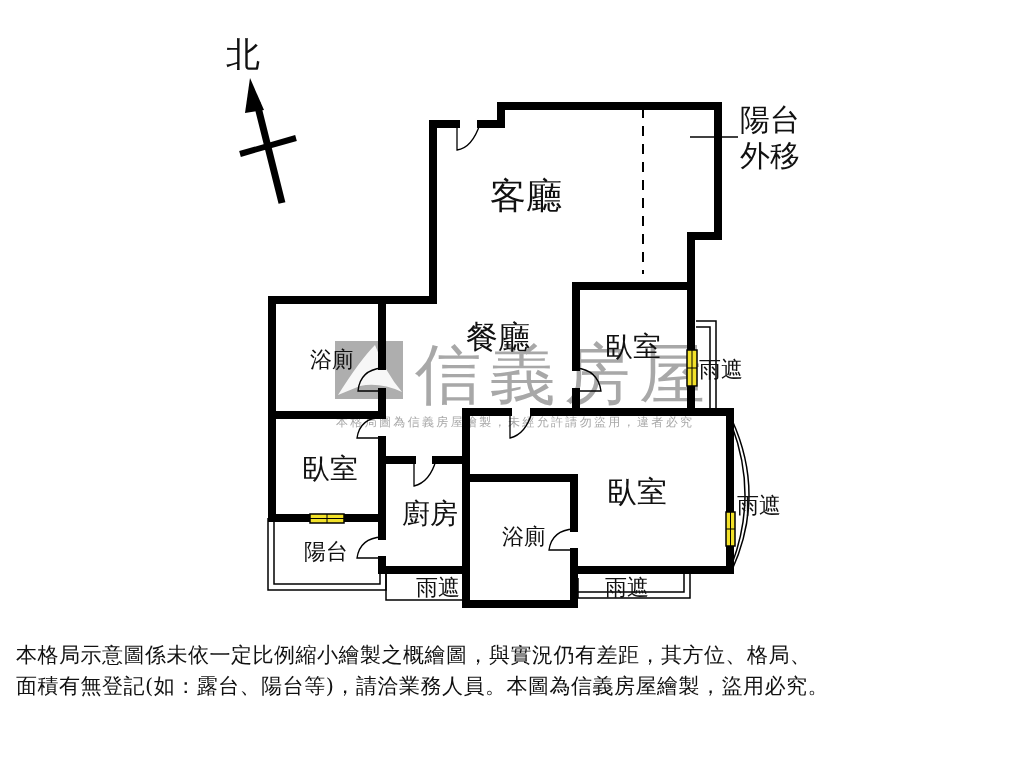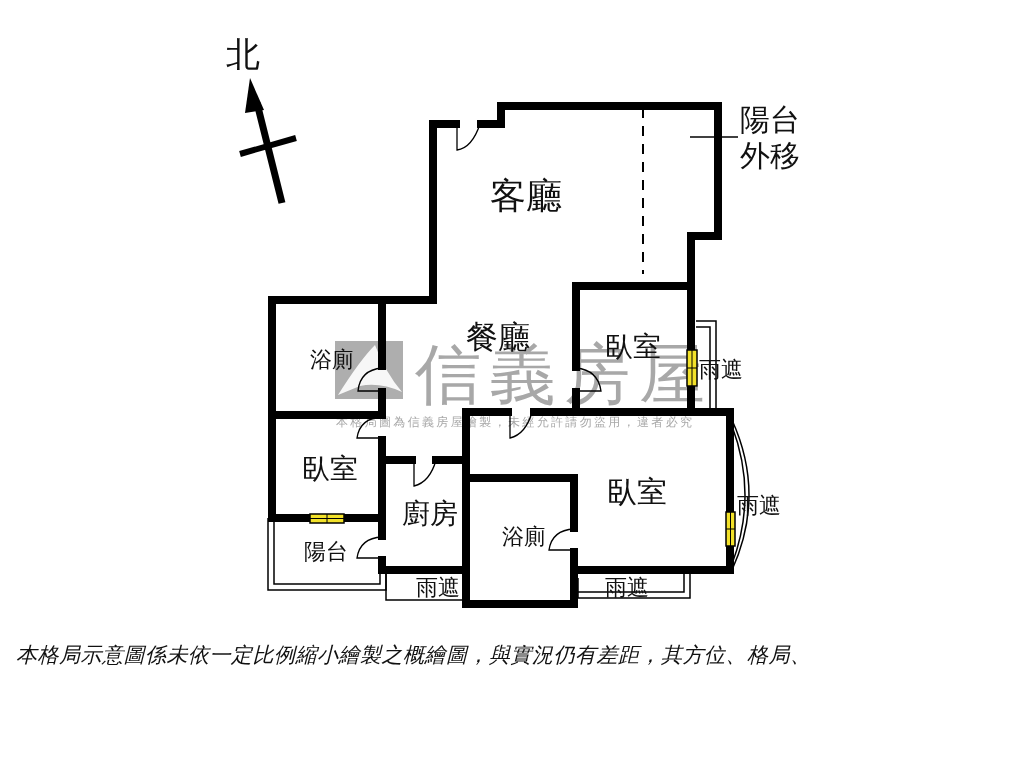--- a/index.html
+++ b/index.html
@@ -2,21 +2,21 @@
 <html><head>
 <meta charset="utf-8">
 <style>
   html, body { margin:0; padding:0; background:#ffffff; }
   body { width:1024px; height:768px; position:relative; overflow:hidden; font-family:"DejaVu Serif", "Liberation Serif", serif; }
   #plan { position:absolute; left:0; top:0; width:1024px; height:640px; }
   .room-label { font-family:"DejaVu Serif","Liberation Serif",serif; fill:#111; }
   .wm-text { font-family:"DejaVu Sans","Liberation Sans",sans-serif; fill:#9a9a9a; opacity:0.85; }
   .wm-small { font-family:"DejaVu Sans","Liberation Sans",sans-serif; fill:#a8a8a8; }
   #disclaimer { position:absolute; left:16px; top:640px; width:1000px; font-family:"DejaVu Serif","Liberation Serif",serif; font-size:21px; line-height:31px; color:#111; letter-spacing:0.5px; }
-  #disclaimer div { white-space:nowrap;font-style:italic; }
+  #disclaimer div { white-space:nowrap; }
 </style>
 </head>
 <body>
 
 <svg id="plan" viewBox="0 0 1024 640" xmlns="http://www.w3.org/2000/svg">
 
   <g>
     <line x1="282" y1="203" x2="257" y2="103" stroke="#000" stroke-width="7"></line>
     <polygon points="250,78 264,110 245,113" fill="#000"></polygon>
     <line x1="240" y1="154" x2="296" y2="138" stroke="#000" stroke-width="6"></line>
@@ -125,13 +125,14 @@
   <text x="740" y="130" font-size="30" class="room-label">陽台</text>
   <text x="740" y="166" font-size="30" class="room-label">外移</text>
   <text x="699" y="377" font-size="22" class="room-label">雨遮</text>
   <text x="737" y="513" font-size="22" class="room-label">雨遮</text>
   <text x="416" y="595" font-size="22" class="room-label">雨遮</text>
   <text x="605" y="595" font-size="22" class="room-label">雨遮</text>
 </svg>
 
 <div id="disclaimer">
   <div>本格局示意圖係未依一定比例縮小繪製之概繪圖，與實況仍有差距，其方位、格局、</div>
+  <div>面積有無登記(如：露台、陽台等)，請洽業務人員。本圖為信義房屋繪製，盜用必究。</div>
 </div>
 
 </body></html>

